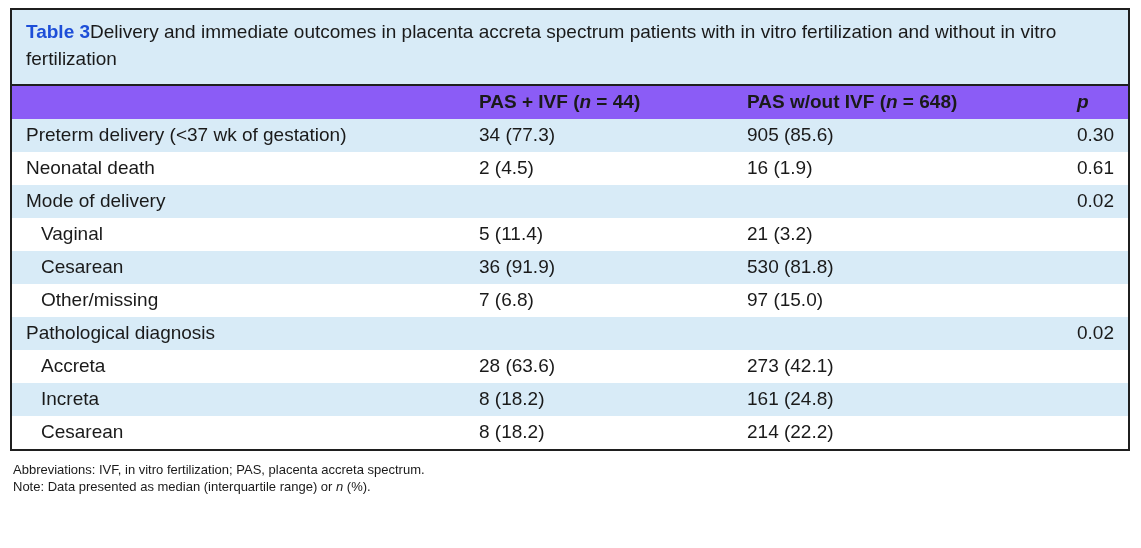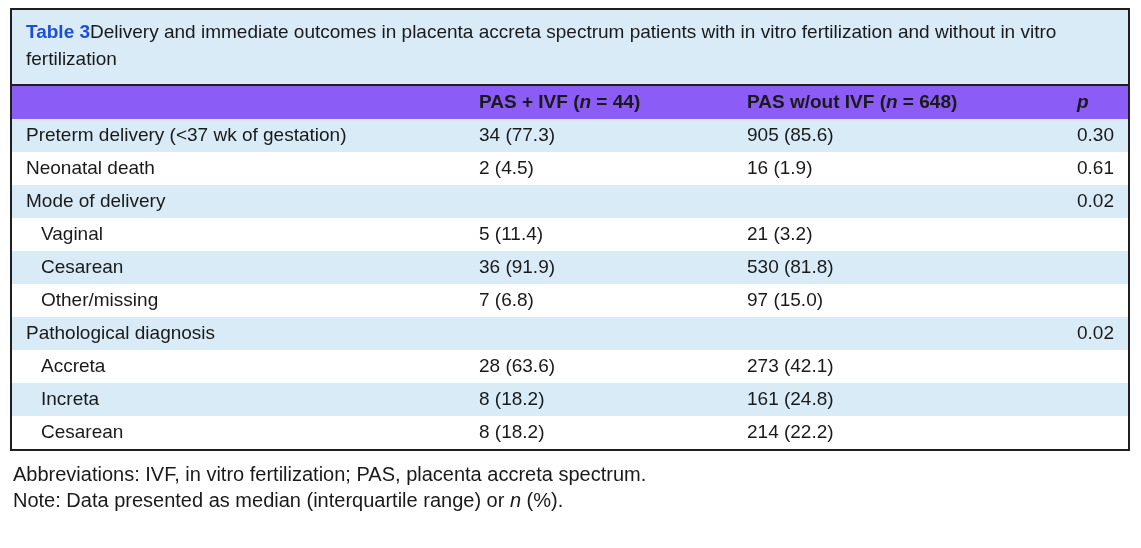--- a/index.html
+++ b/index.html
@@ -42,21 +42,21 @@
     white-space: nowrap;
     overflow: hidden;
   }
   thead tr { background: #8b5cf6; }
   th { font-weight: bold; }
   tbody tr:nth-child(odd) { background: #d8ebf7; }
   tbody tr:nth-child(even) { background: #ffffff; }
   td.indent { padding-left: 29px; }
   .footnotes {
     margin: 10px 0 0 3px;
-    font-size: 20px;
+    font-size: 13px;
     line-height: 1.32;
   }
 </style>
 </head>
 <body>
 
 <div class="page">
   <div class="table-frame">
     <div class="title-bar">
       <span class="title-tag">Table 3</span><span>Delivery and immediate outcomes in placenta accreta spectrum patients with in vitro fertilization and without in vitro fertilization</span>

